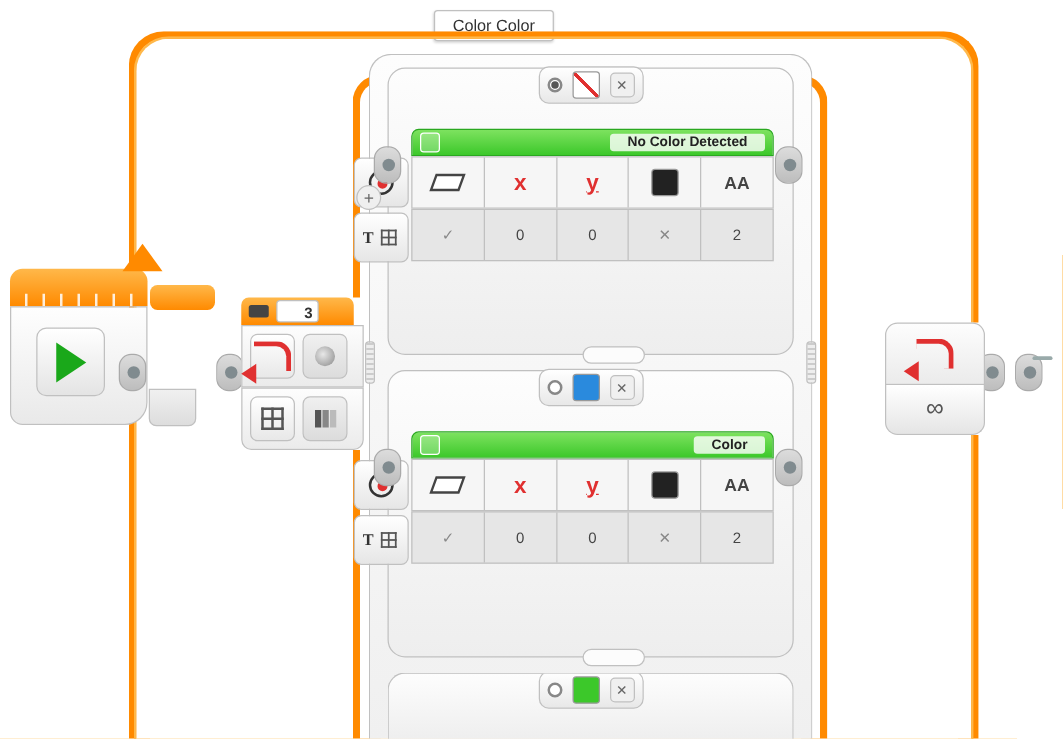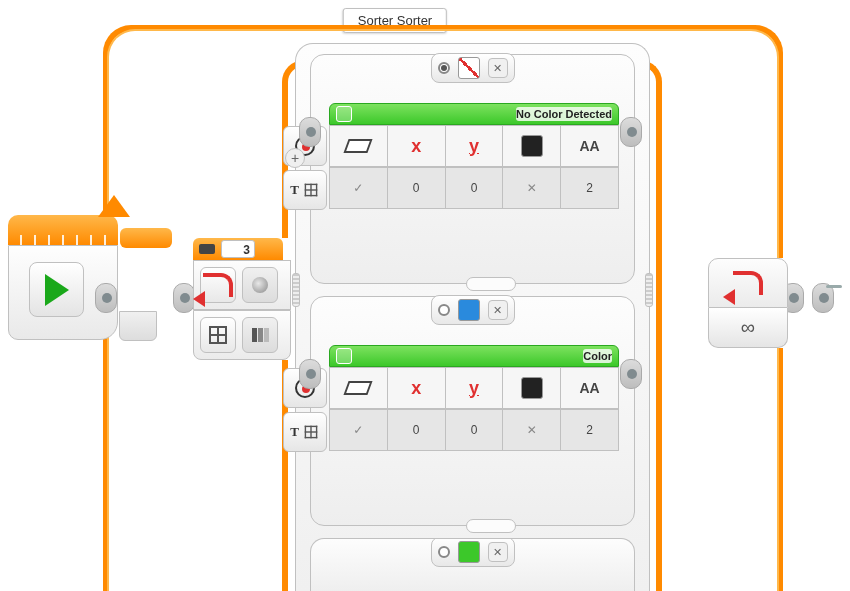--- a/index.html
+++ b/index.html
@@ -276,21 +276,21 @@
     border-radius:6px 6px 0 0;
     display:flex; align-items:center; justify-content:space-between;
     padding:0 6px;
   }
   .db-header .corner {
     width:16px;height:16px;border:1px solid #fff;border-radius:3px;
     background:rgba(255,255,255,.25);
   }
   .db-title {
     font-size:11px; font-weight:bold; color:#222;
-    padding:1px 0; background:rgba(255,255,255,.8); border-radius:3px;
+    padding:1px 14px; background:rgba(255,255,255,.8); border-radius:3px;
   }
   .db-row {
     display:flex; border:1px solid var(--grey-border);
     background:#eee;
   }
   .db-row .cell {
     flex:1; height:40px; border-left:1px solid var(--grey-border);
     display:flex;align-items:center;justify-content:center;
     font-weight:bold; color:#444; position:relative;
   }
@@ -360,21 +360,21 @@
     font-size:14px;color:#666; cursor:pointer; z-index:30;
   }
   .pipe {
     position:absolute; top:285px; width:16px; height:3px;
     background:#9aa; border-radius:2px; z-index:20;
   }
 </style>
 </head>
 <body>
 
-<div class="title">Sorter Sorter</div>
+<div class="title">Color Color</div>
 
 <div class="outer-rail"></div>
 <div class="arrow-up"></div>
 <div class="oriented-bump"></div>
 
 <div class="start-block">
   <div class="start-header">
     <span class="ruler-tick"></span>
       <span class="ruler-tick"></span>
     <span class="ruler-tick"></span>

